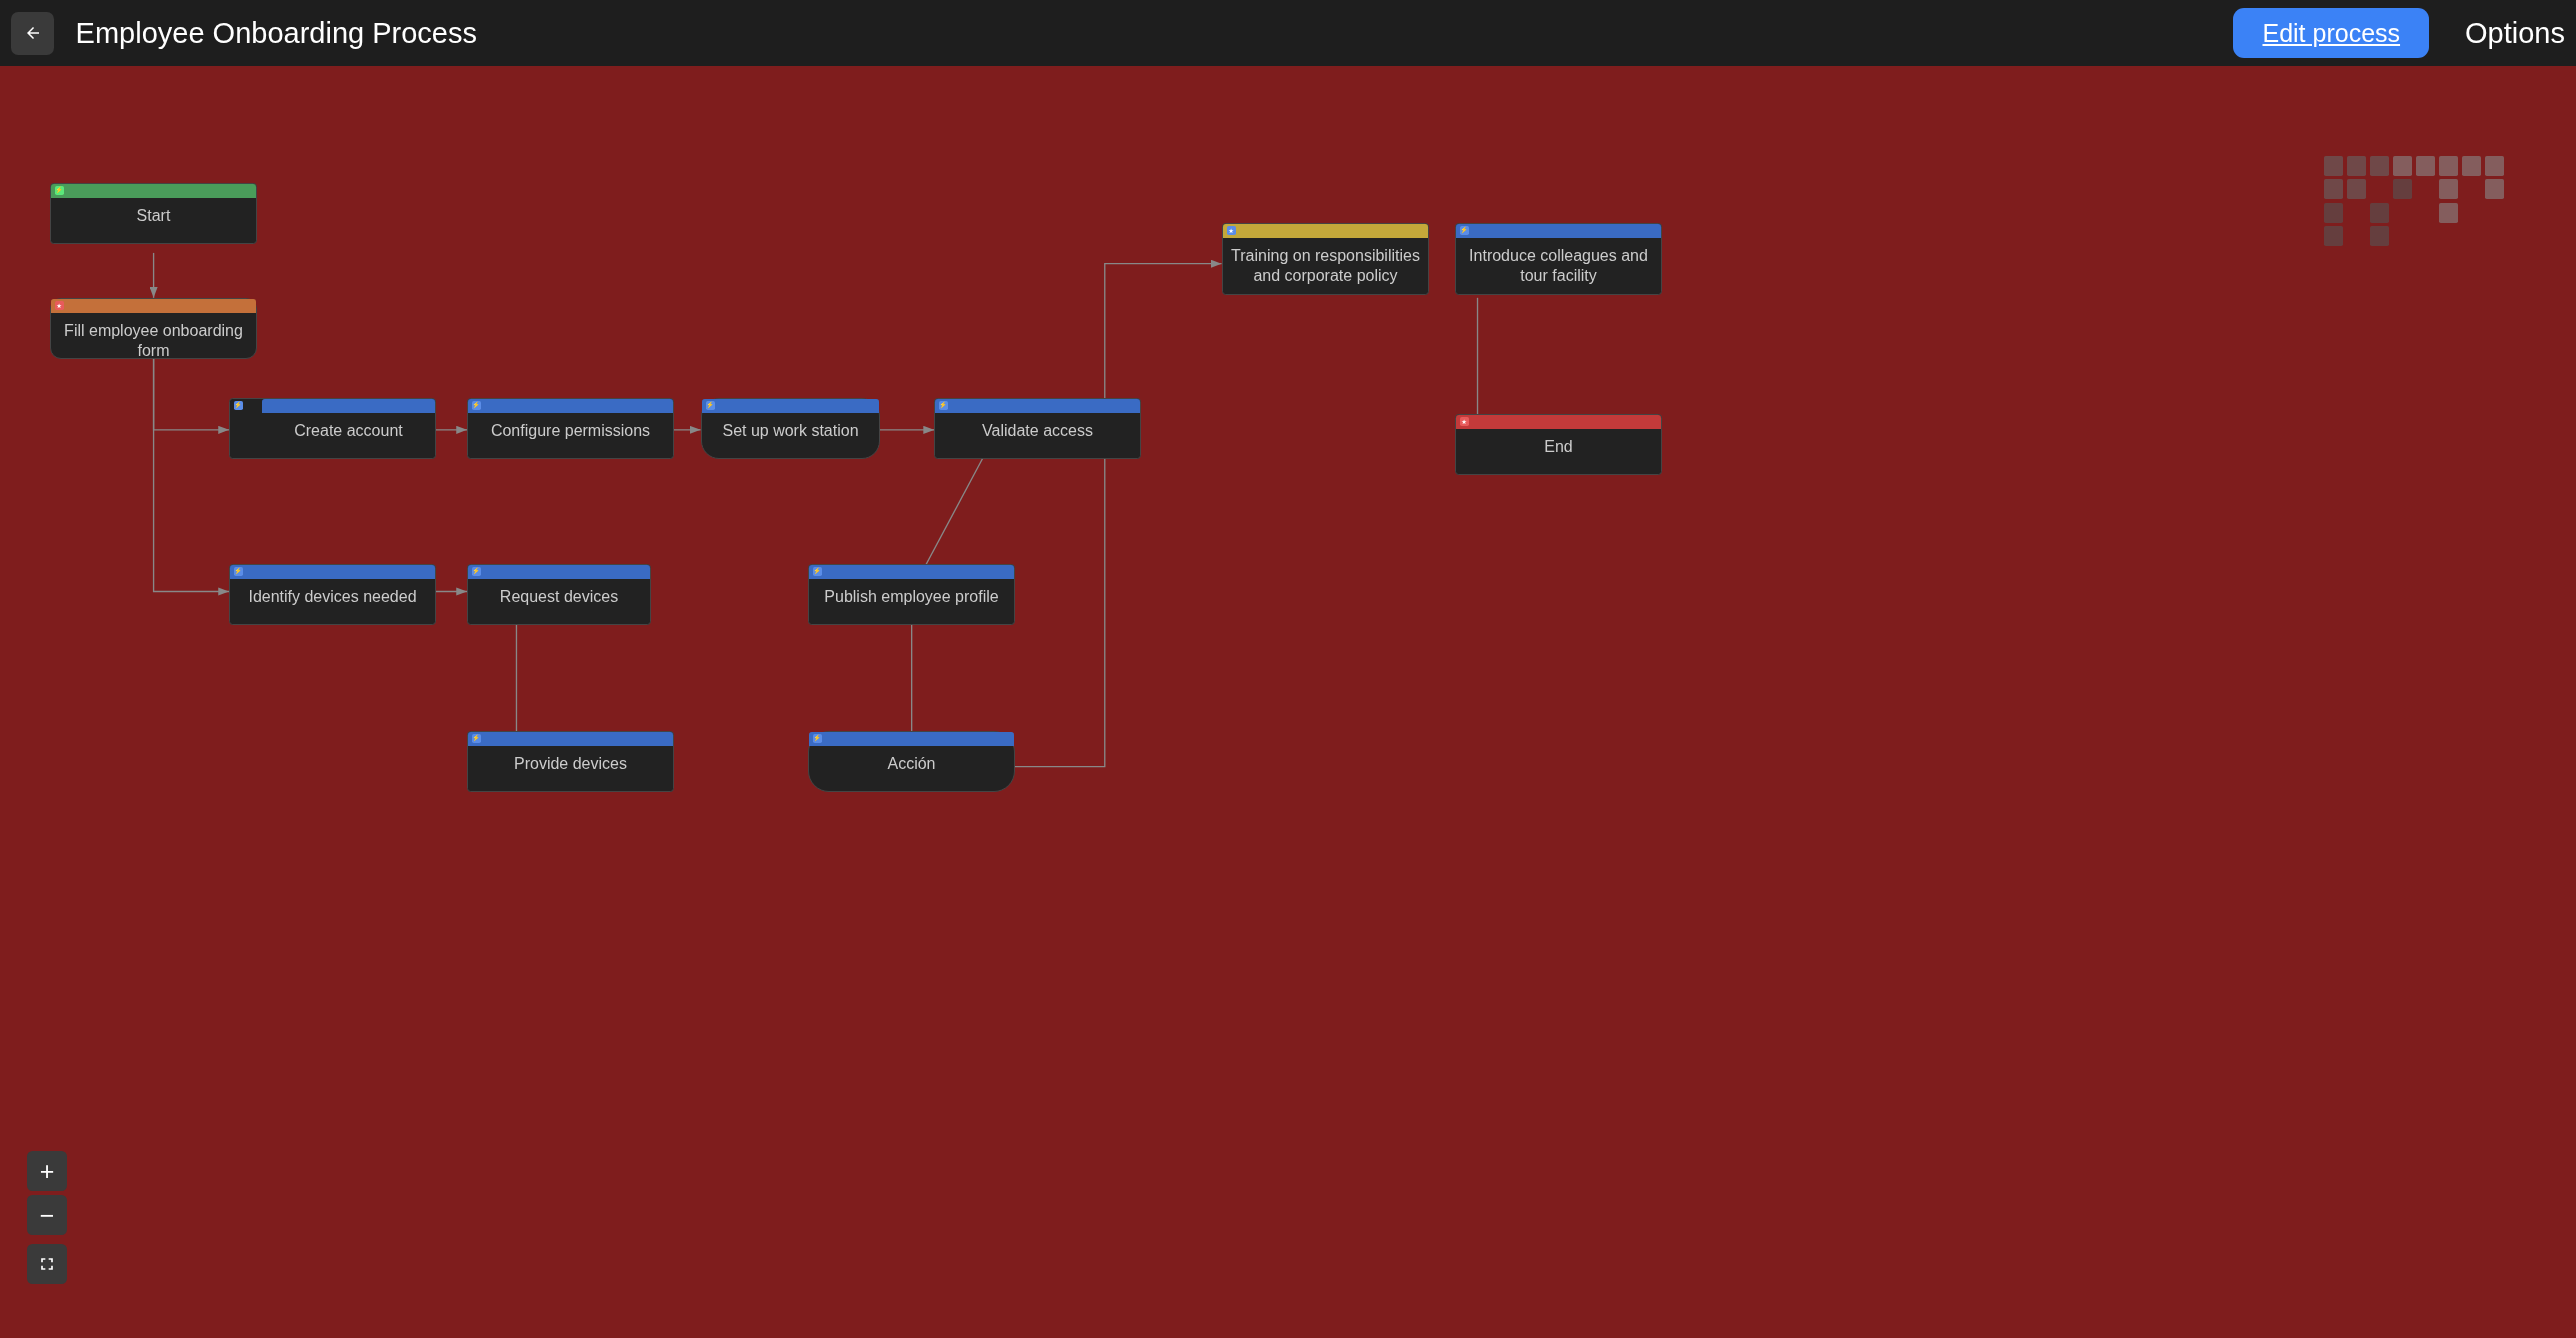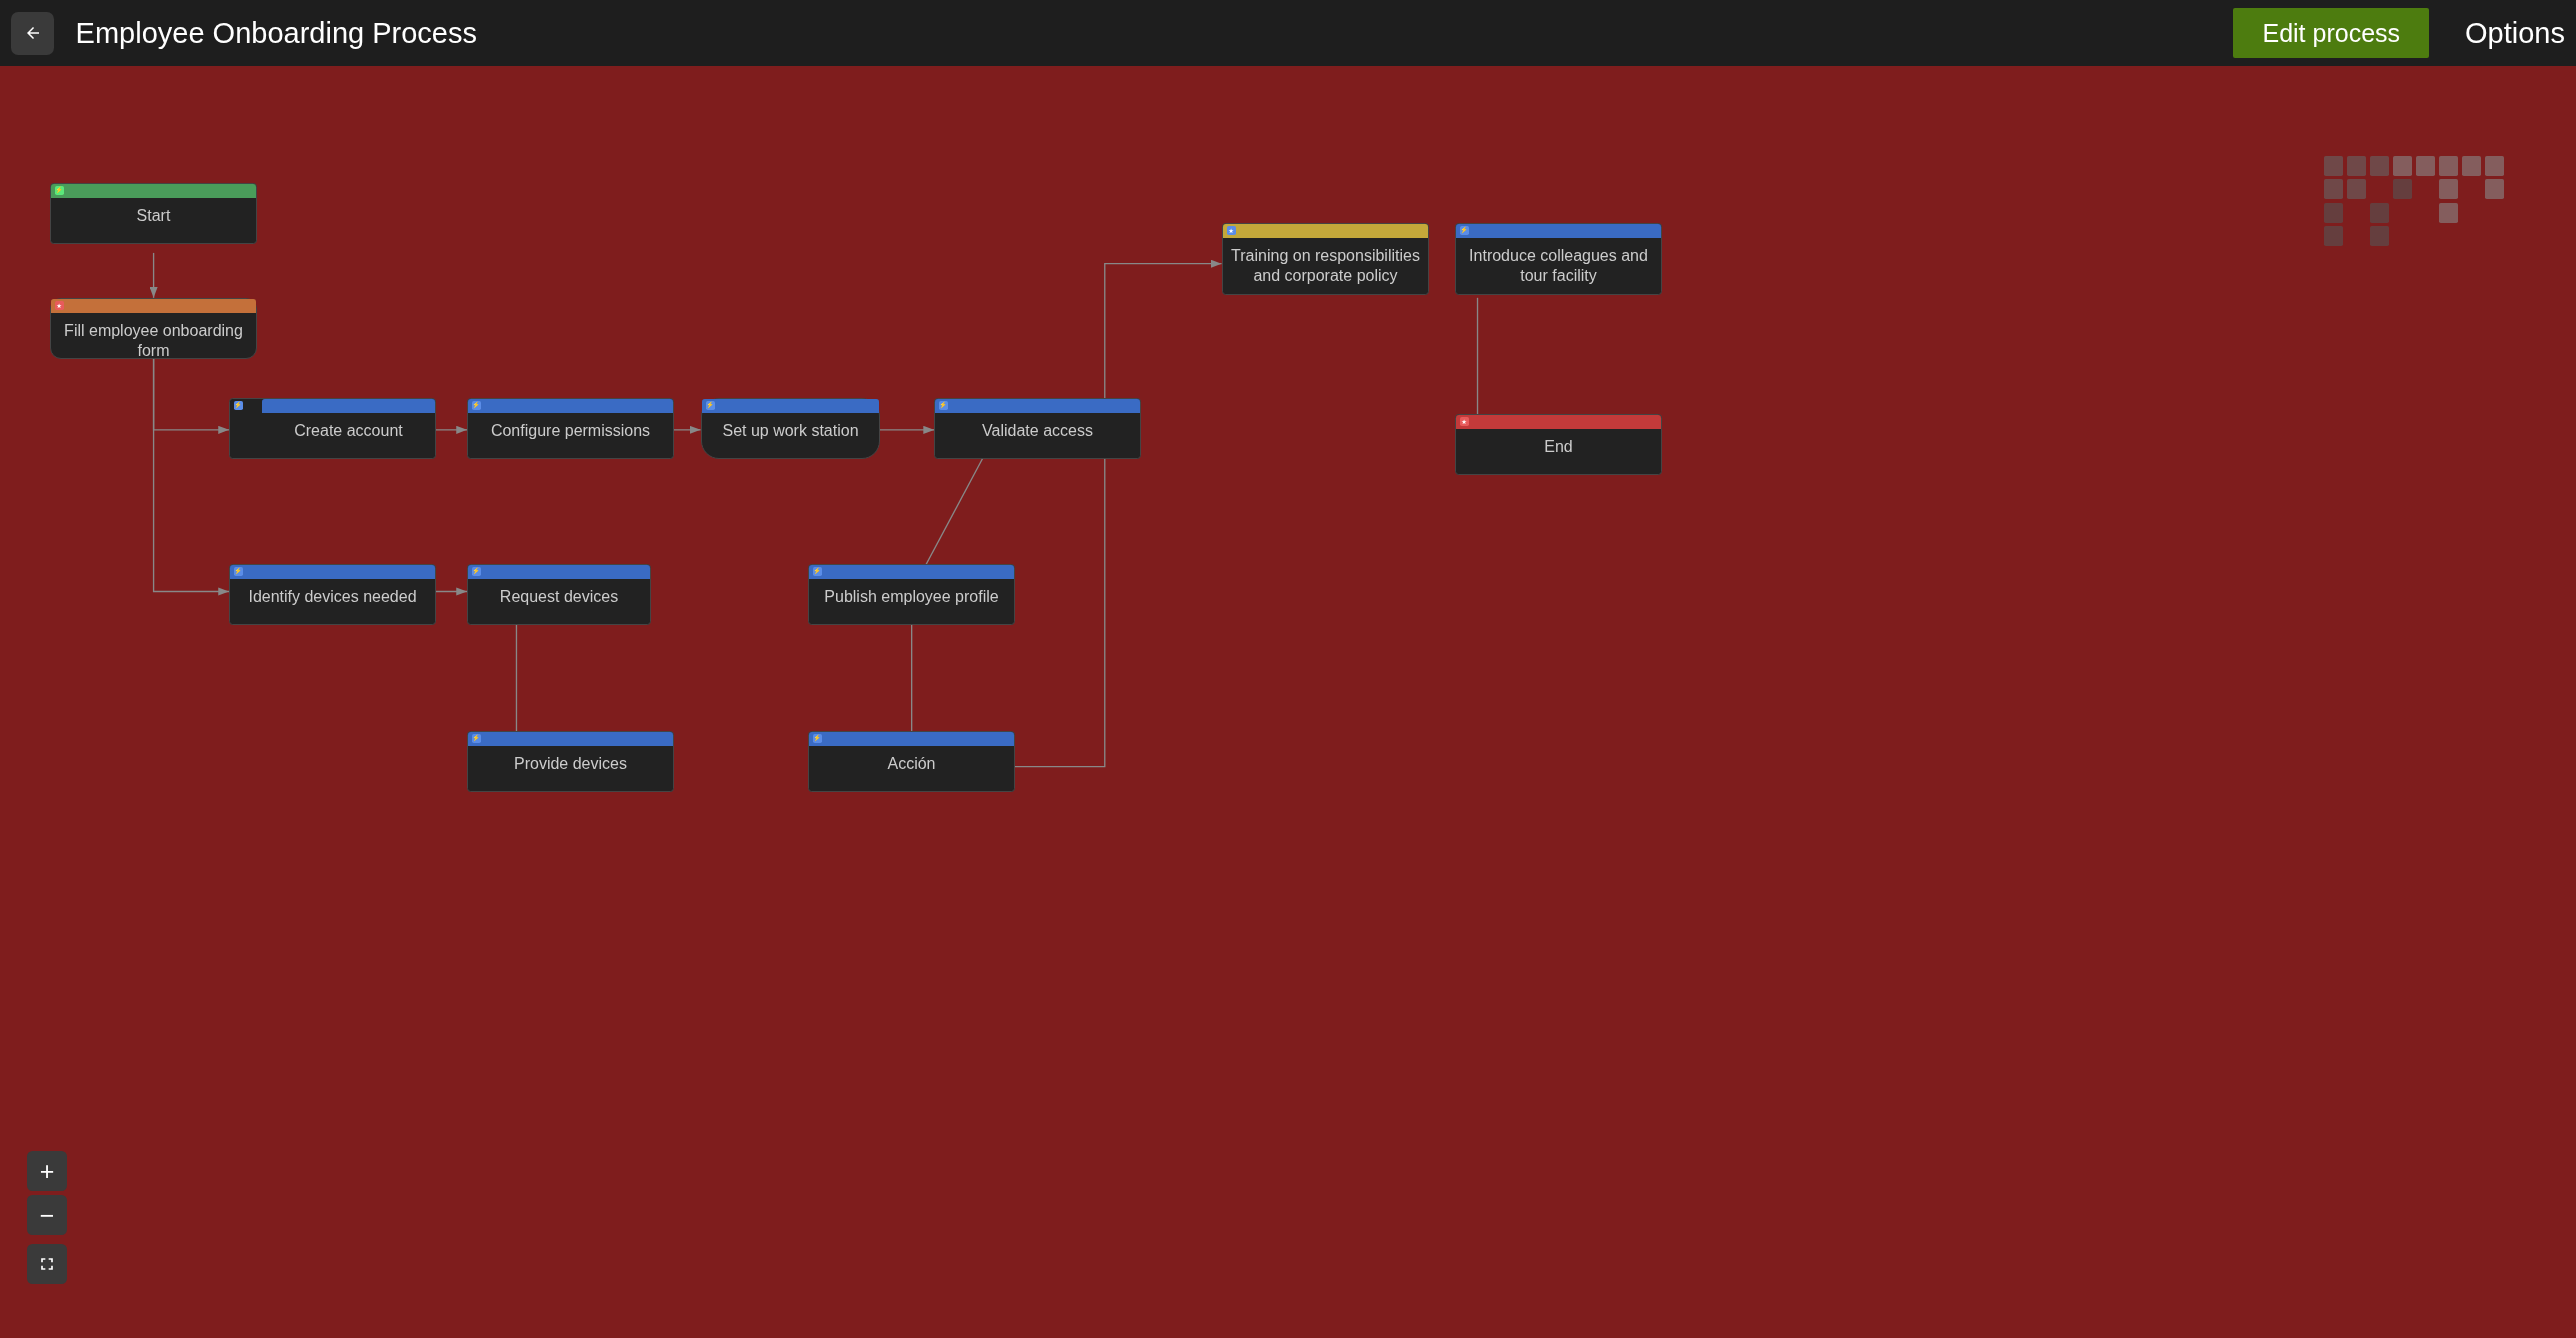--- a/index.html
+++ b/index.html
@@ -33,29 +33,30 @@
       flex-shrink: 0;
     }
     .back-btn svg { width: 18px; height: 18px; fill: #fff; }
     .header-title {
       color: #ffffff;
       font-size: 29px;
       font-weight: 500;
       flex: 1;
     }
     .edit-process-btn {
-      background: #4d7c0f;
+      background: #3b82f6;
       color: #fff;
       border: none;
-      border-radius: 2px;
+      border-radius: 11px;
       padding: 10.8px 29px;
       font-size: 25px;
       font-weight: 500;
       cursor: pointer;
       margin-right: 36px;
+      text-decoration: underline;
     }
     .options-btn {
       color: #ffffff;
       font-size: 29px;
       font-weight: 400;
       background: none;
       border: none;
       cursor: pointer;
     }
 
@@ -334,21 +335,21 @@
     <div class="node-label">Publish employee profile</div>
   </div>
 
   <div class="process-node" style="left:467px; top:665px; width:207px; height:61px;">
     <div class="node-header blue">
       <div class="node-icon blue-icon">⚡</div>
     </div>
     <div class="node-label">Provide devices</div>
   </div>
 
-  <div class="process-node" style="left:808px; top:665px; width:207px; height:61px;">
+  <div class="process-node" style="left:808px; top:665px; width:207px; height:61px;border-radius:21px;">
     <div class="node-header blue">
       <div class="node-icon blue-icon">⚡</div>
     </div>
     <div class="node-label">Acción</div>
   </div>
 
   <div class="process-node" style="left:1222px; top:157px; width:207px; height:72px;">
     <div class="node-header yellow">
       <div class="node-icon blue-icon">★</div>
     </div>

